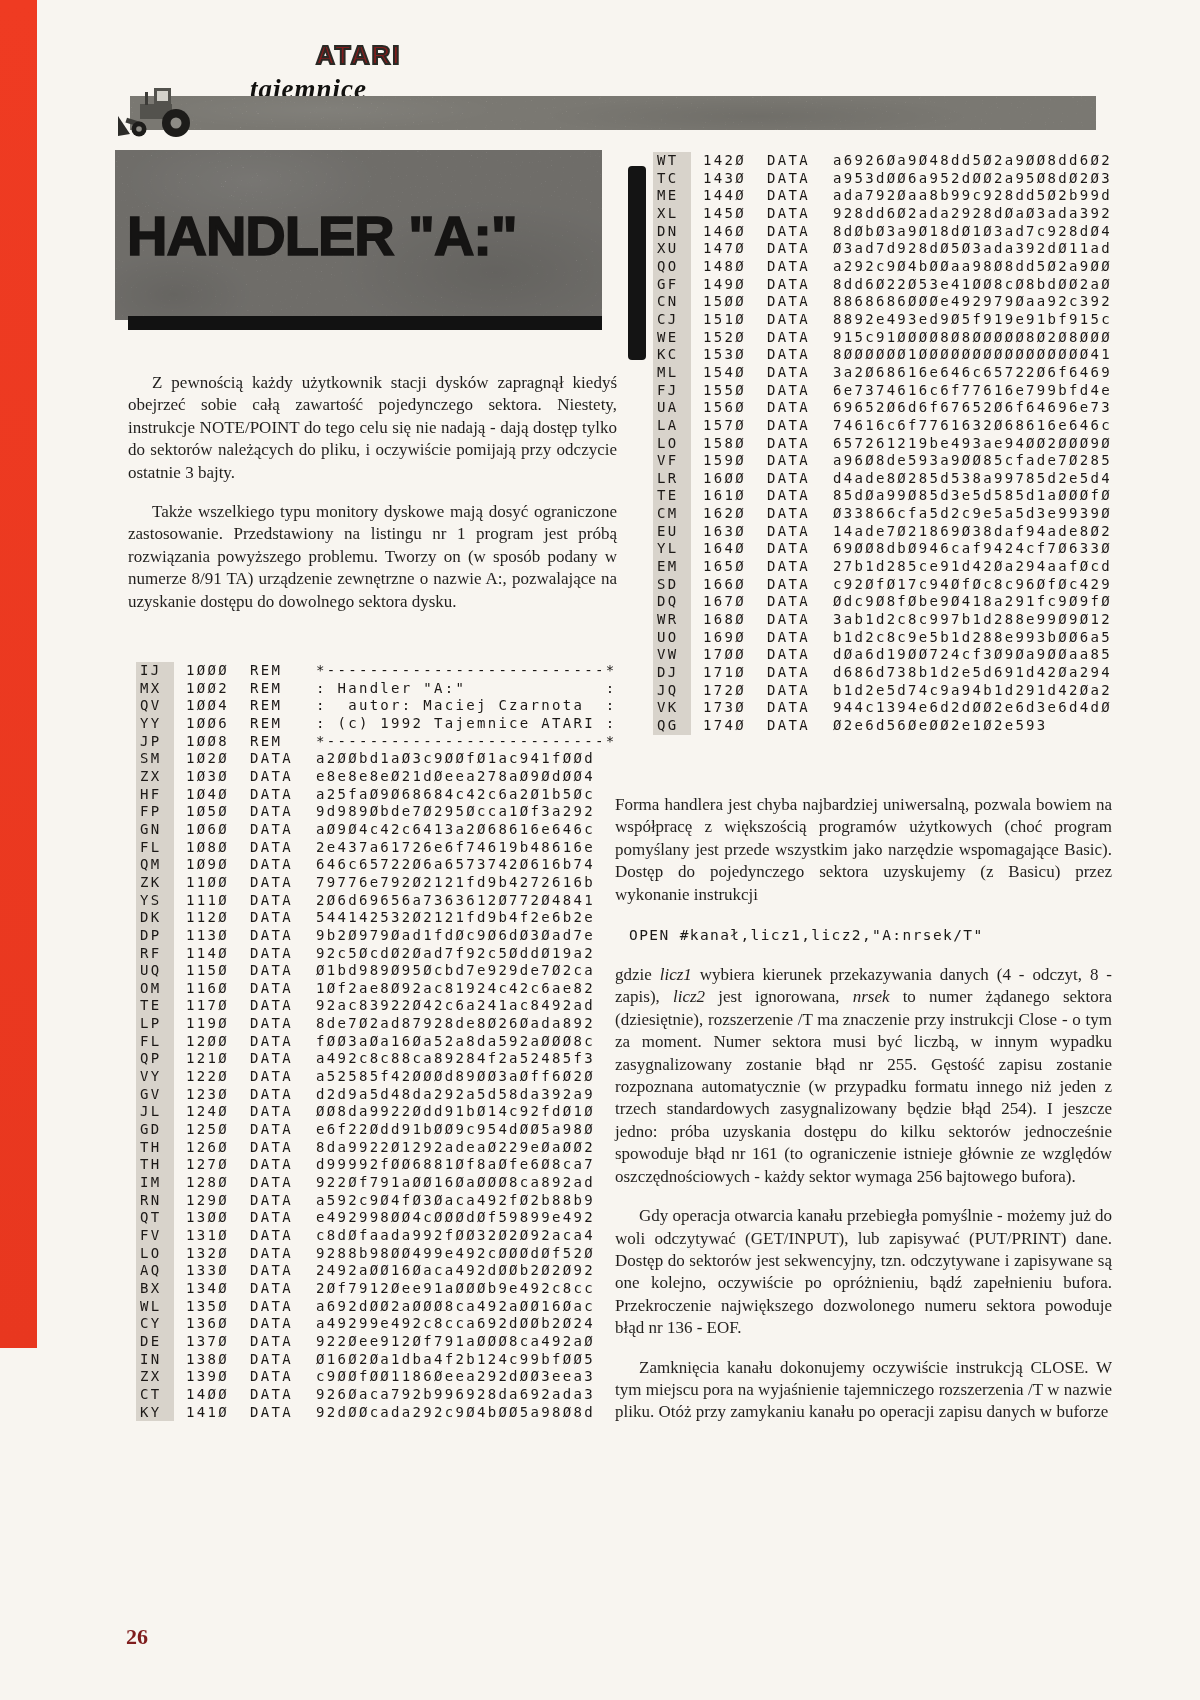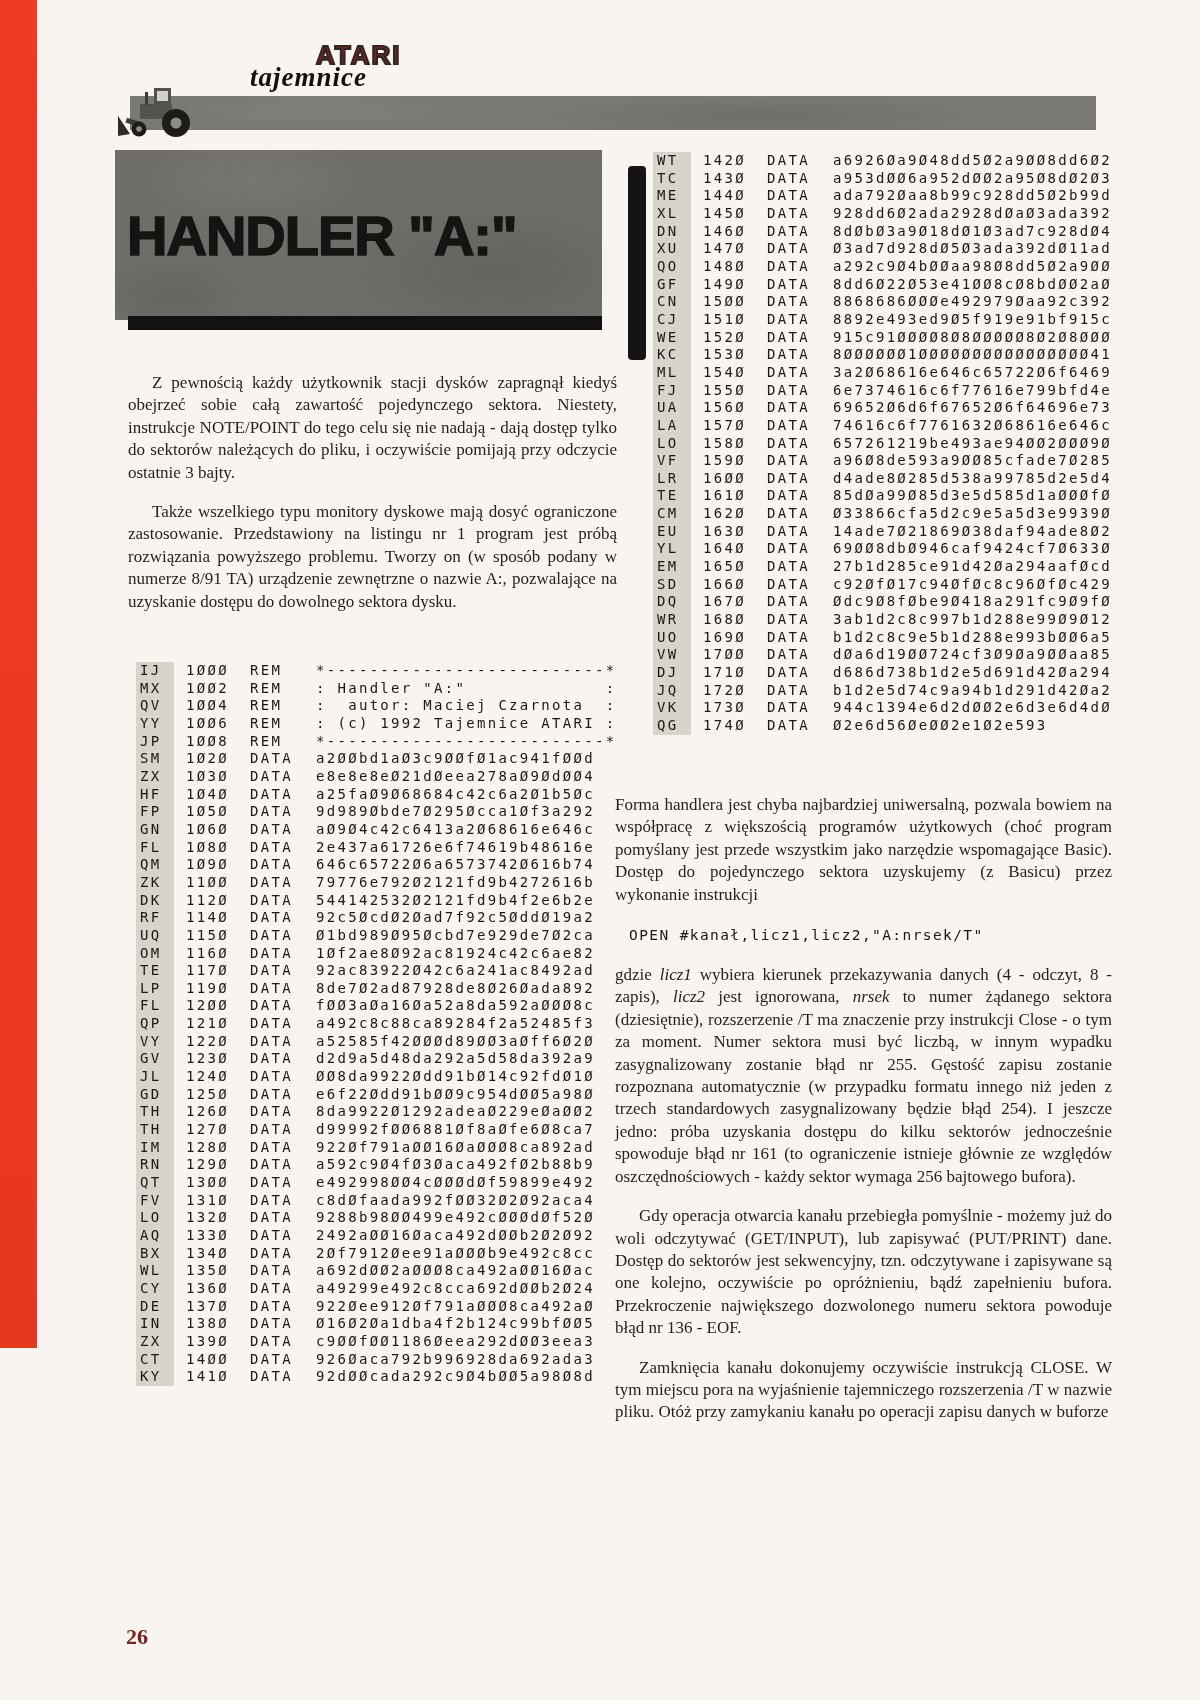--- a/index.html
+++ b/index.html
@@ -13,21 +13,21 @@
     background:linear-gradient(180deg,#ef3b22,#e02a18 55%,#e83120);
   }
   
   .masthead{position:absolute;left:250px;top:38px;width:260px;height:70px;}
   .logo-block{
     position:absolute;left:66px;top:2px;
     font-family:"Liberation Sans",sans-serif;font-weight:700;font-size:26px;
     color:#7f1d1d;-webkit-text-stroke:2px #2a2925;letter-spacing:2px;
   }
   .logo-script{
-    position:absolute;left:0;top:24px;
+    position:absolute;left:0;top:36px;
     font-family:"Liberation Serif",serif;font-style:italic;font-weight:700;
     font-size:27px;color:#12110f;letter-spacing:1px;
   }
   
   .top-bar{
     position:absolute;left:130px;top:96px;width:966px;height:34px;
     background:
       radial-gradient(260px 30px at 20% 40%, rgba(255,255,255,.16), transparent 70%),
       radial-gradient(300px 30px at 65% 60%, rgba(0,0,0,.12), transparent 70%),
       #a5a19a;
@@ -142,21 +142,23 @@
       <div class="crow"><span class="csum">YY</span><span class="lnum">1ØØ6</span><span class="kw">REM</span><span class="hex">: (c) 1992 Tajemnice ATARI :</span></div>
       <div class="crow"><span class="csum">JP</span><span class="lnum">1ØØ8</span><span class="kw">REM</span><span class="hex">*--------------------------*</span></div>
       <div class="crow"><span class="csum">SM</span><span class="lnum">1Ø2Ø</span><span class="kw">DATA</span><span class="hex">a2ØØbd1aØ3c9ØØfØ1ac941fØØd</span></div>
       <div class="crow"><span class="csum">ZX</span><span class="lnum">1Ø3Ø</span><span class="kw">DATA</span><span class="hex">e8e8e8eØ21dØeea278aØ9ØdØØ4</span></div>
       <div class="crow"><span class="csum">HF</span><span class="lnum">1Ø4Ø</span><span class="kw">DATA</span><span class="hex">a25faØ9Ø68684c42c6a2Ø1b5Øc</span></div>
       <div class="crow"><span class="csum">FP</span><span class="lnum">1Ø5Ø</span><span class="kw">DATA</span><span class="hex">9d989Øbde7Ø295Øcca1Øf3a292</span></div>
       <div class="crow"><span class="csum">GN</span><span class="lnum">1Ø6Ø</span><span class="kw">DATA</span><span class="hex">aØ9Ø4c42c6413a2Ø68616e646c</span></div>
       <div class="crow"><span class="csum">FL</span><span class="lnum">1Ø8Ø</span><span class="kw">DATA</span><span class="hex">2e437a61726e6f74619b48616e</span></div>
       <div class="crow"><span class="csum">QM</span><span class="lnum">1Ø9Ø</span><span class="kw">DATA</span><span class="hex">646c65722Ø6a6573742Ø616b74</span></div>
       <div class="crow"><span class="csum">ZK</span><span class="lnum">11ØØ</span><span class="kw">DATA</span><span class="hex">79776e792Ø2121fd9b4272616b</span></div>
+      <div class="crow"><span class="csum">YS</span><span class="lnum">111Ø</span><span class="kw">DATA</span><span class="hex">2Ø6d69656a7363612Ø772Ø4841</span></div>
       <div class="crow"><span class="csum">DK</span><span class="lnum">112Ø</span><span class="kw">DATA</span><span class="hex">544142532Ø2121fd9b4f2e6b2e</span></div>
+      <div class="crow"><span class="csum">DP</span><span class="lnum">113Ø</span><span class="kw">DATA</span><span class="hex">9b2Ø979Øad1fdØc9Ø6dØ3Øad7e</span></div>
       <div class="crow"><span class="csum">RF</span><span class="lnum">114Ø</span><span class="kw">DATA</span><span class="hex">92c5ØcdØ2Øad7f92c5ØddØ19a2</span></div>
       <div class="crow"><span class="csum">UQ</span><span class="lnum">115Ø</span><span class="kw">DATA</span><span class="hex">Ø1bd989Ø95Øcbd7e929de7Ø2ca</span></div>
       <div class="crow"><span class="csum">OM</span><span class="lnum">116Ø</span><span class="kw">DATA</span><span class="hex">1Øf2ae8Ø92ac81924c42c6ae82</span></div>
       <div class="crow"><span class="csum">TE</span><span class="lnum">117Ø</span><span class="kw">DATA</span><span class="hex">92ac83922Ø42c6a241ac8492ad</span></div>
       <div class="crow"><span class="csum">LP</span><span class="lnum">119Ø</span><span class="kw">DATA</span><span class="hex">8de7Ø2ad87928de8Ø26Øada892</span></div>
       <div class="crow"><span class="csum">FL</span><span class="lnum">12ØØ</span><span class="kw">DATA</span><span class="hex">fØØ3aØa16Øa52a8da592aØØØ8c</span></div>
       <div class="crow"><span class="csum">QP</span><span class="lnum">121Ø</span><span class="kw">DATA</span><span class="hex">a492c8c88ca89284f2a52485f3</span></div>
       <div class="crow"><span class="csum">VY</span><span class="lnum">122Ø</span><span class="kw">DATA</span><span class="hex">a52585f42ØØØd89ØØ3aØff6Ø2Ø</span></div>
       <div class="crow"><span class="csum">GV</span><span class="lnum">123Ø</span><span class="kw">DATA</span><span class="hex">d2d9a5d48da292a5d58da392a9</span></div>
       <div class="crow"><span class="csum">JL</span><span class="lnum">124Ø</span><span class="kw">DATA</span><span class="hex">ØØ8da9922Ødd91bØ14c92fdØ1Ø</span></div>

